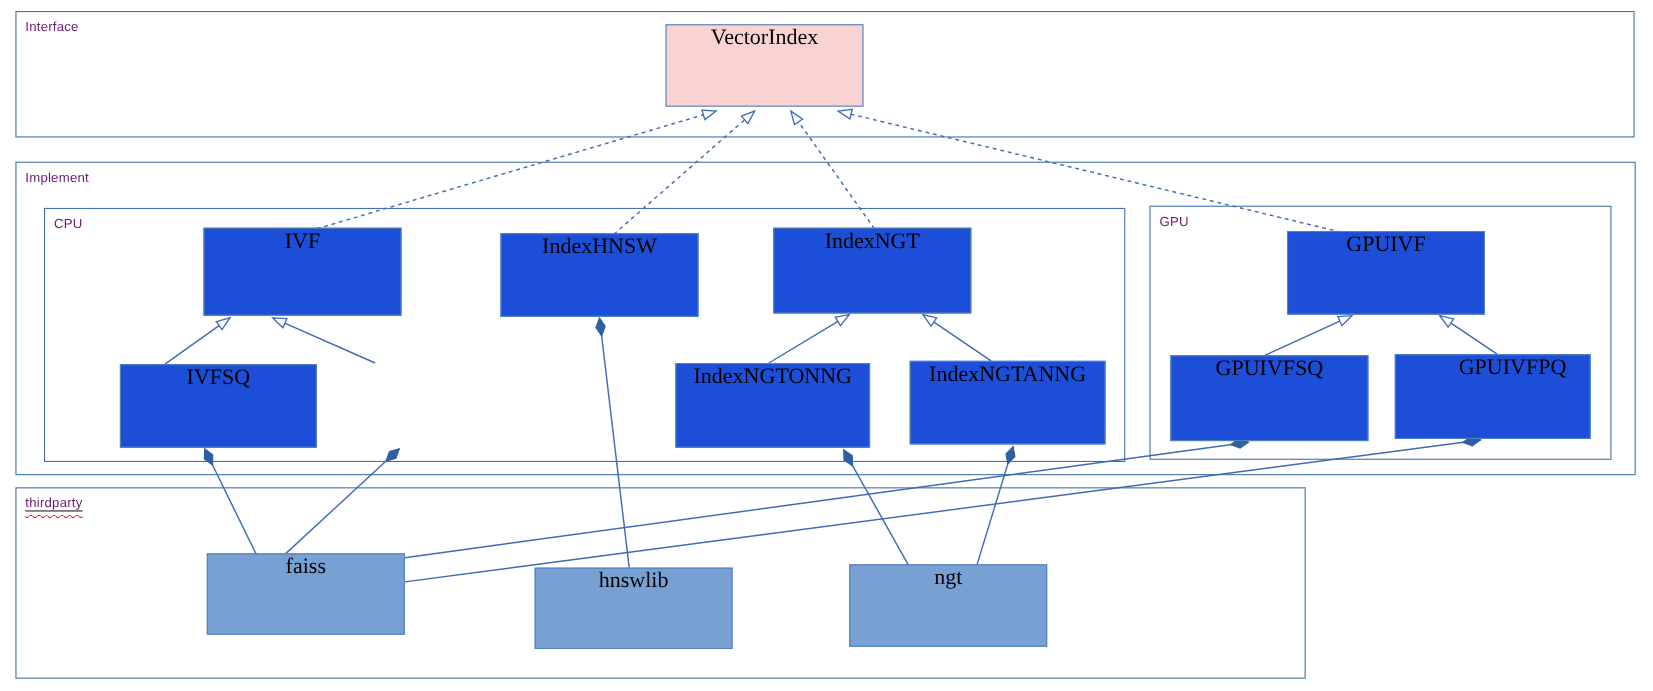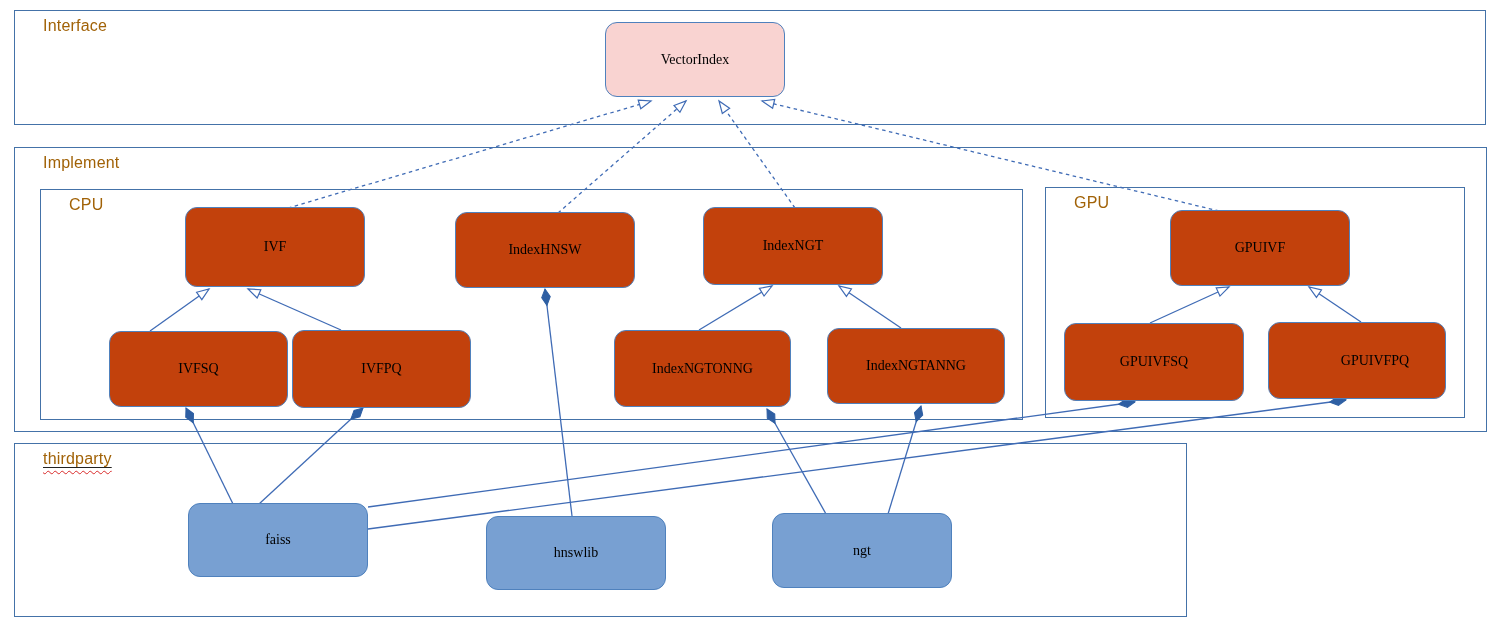--- a/index.html
+++ b/index.html
@@ -1,30 +1,30 @@
 <!DOCTYPE html>
 <html><head>
 <meta charset="utf-8">
 <style>
   html,body{margin:0;padding:0;background:#ffffff;width:1503px;height:628px;overflow:hidden;}
   #stage{position:relative;width:1503px;height:628px;font-family:"Liberation Sans","DejaVu Sans",sans-serif;}
 
   .container{position:absolute;border:1.6px solid #4472a8;background:transparent;box-sizing:border-box;z-index:1;}
-  .container-label{position:absolute;top:6px;left:28px;font-size:16px;color:#a16207;z-index:6;letter-spacing:.2px;}
+  .container-label{position:absolute;top:6px;left:8px;font-size:12px;color:#701a75;z-index:6;letter-spacing:.2px;}
   .tp-underline{text-decoration:underline;text-decoration-color:#222;text-underline-offset:3px;}
   .tp-wavy{text-decoration:underline wavy #d92b2b;text-decoration-thickness:1px;text-underline-offset:6px;}
 
   #edges{position:absolute;left:0;top:0;z-index:2;pointer-events:none;}
   .edge{stroke:#3f6bb5;stroke-width:1.3px;fill:none;}
   .edge.dash{stroke-dasharray:3.5 3.5;}
 
-  .node{position:absolute;border:1.4px solid #4f81bd;border-radius:12px;box-sizing:border-box;
-        display:flex;align-items:center;justify-content:center;z-index:3;
-        font-family:"Liberation Serif","DejaVu Serif",serif;font-size:14px;color:#000;}
-  .node.green{background:#c2410c;}
+  .node{position:absolute;border:1.4px solid #4f81bd;border-radius:0;box-sizing:border-box;
+        display:flex;justify-content:center;z-index:3;
+        font-family:"Liberation Serif","DejaVu Serif",serif;font-size:20px;color:#000;}
+  .node.green{background:#1d4ed8;}
   .node.pink{background:#f9d3d1;}
   .node.blue{background:#78a0d2;}
 </style>
 </head>
 <body>
 
 <div id="stage">
 
   <div class="container" style="left:14px;top:10px;width:1472px;height:115px;">
     <span class="container-label">Interface</span>
@@ -94,23 +94,20 @@
   </div>
 
   <div class="node green" style="left:1170px;top:210px;width:180px;height:76px;">
     <span>GPUIVF</span>
   </div>
 
   <div class="node green" style="left:73px;top:331px;width:179px;height:76px;margin-left:36px;">
     <span>IVFSQ</span>
   </div>
 
-  <div class="node green" style="left:292px;top:330px;width:179px;height:78px;">
-    <span>IVFPQ</span>
-  </div>
 
   <div class="node green" style="left:614px;top:330px;width:177px;height:77px;">
     <span>IndexNGTONNG</span>
   </div>
 
   <div class="node green" style="left:827px;top:328px;width:178px;height:76px;">
     <span>IndexNGTANNG</span>
   </div>
 
   <div class="node green" style="left:1064px;top:323px;width:180px;height:78px;">

